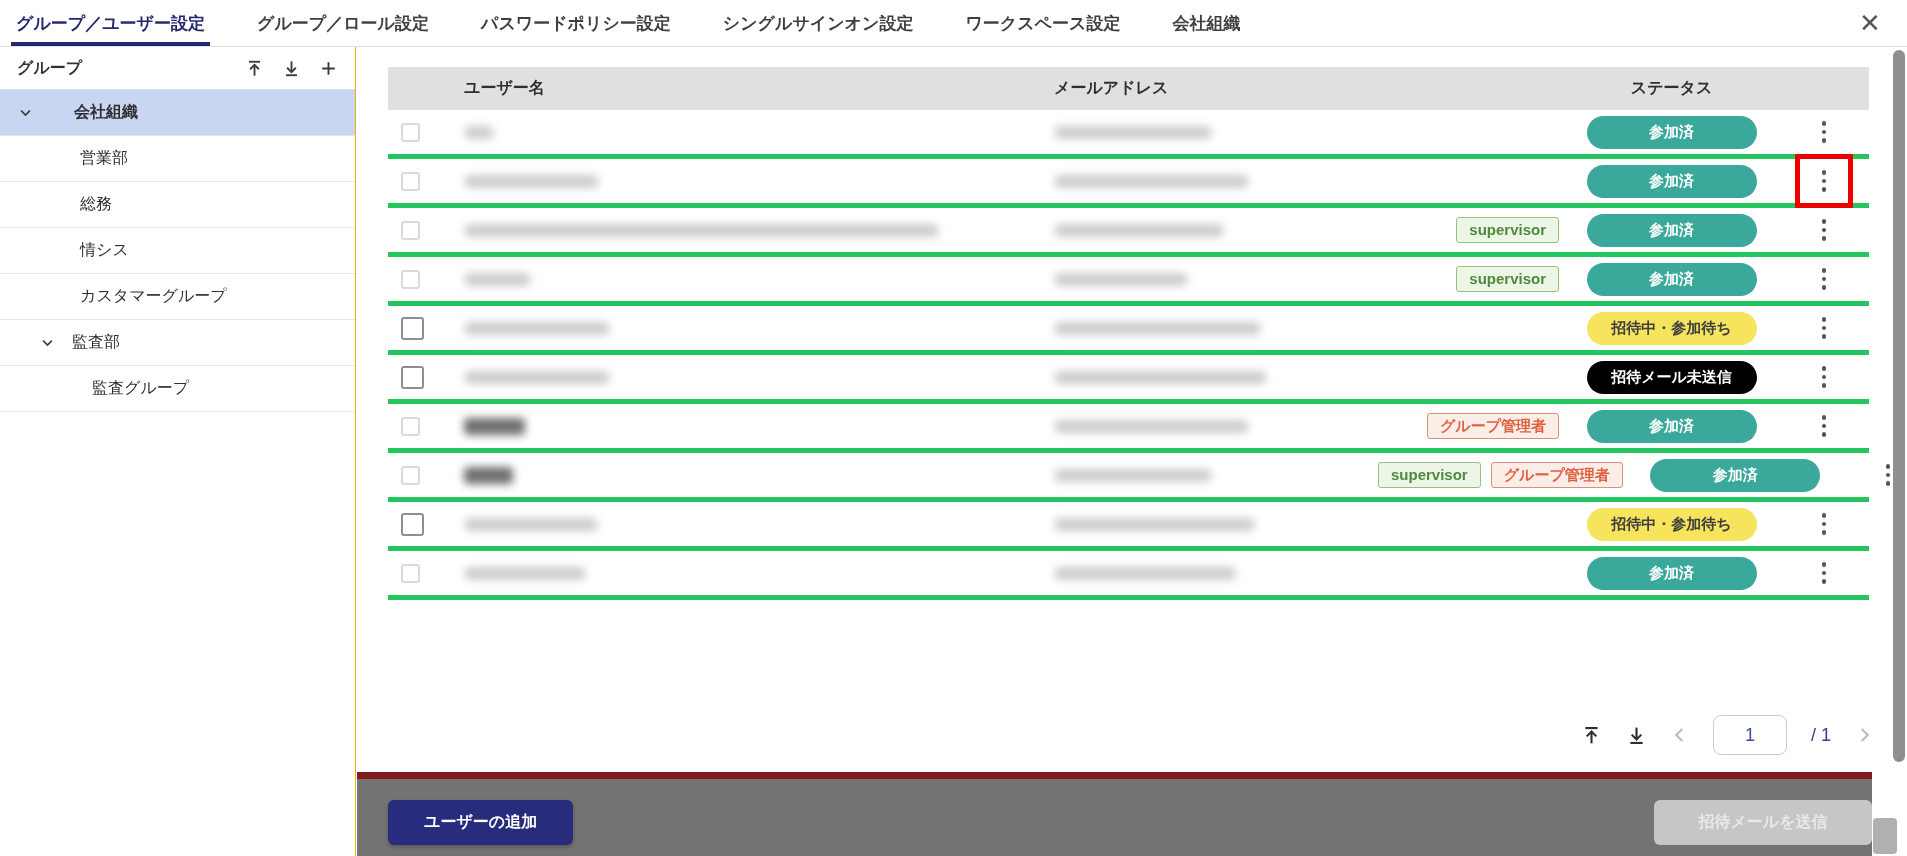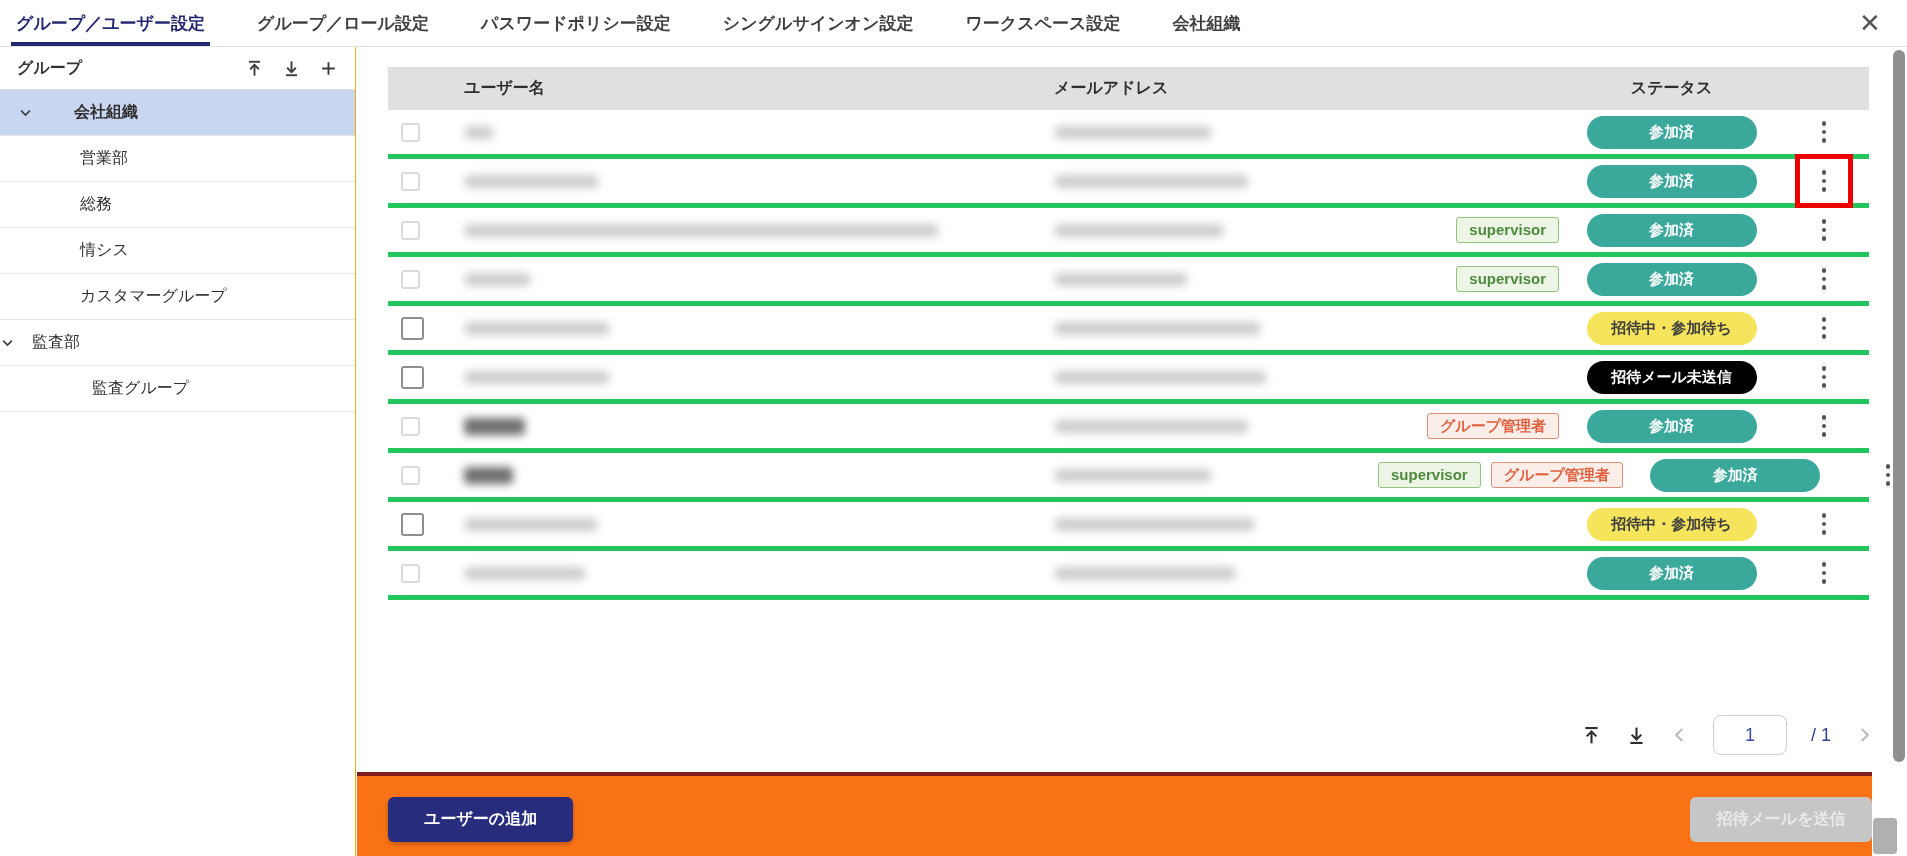--- a/index.html
+++ b/index.html
@@ -25,21 +25,21 @@
   .sidebar-title { font-size:16px; font-weight:700; color:#333; }
   .side-icons { margin-left:auto; display:flex; align-items:center; gap:17px; }
   .icon-btn { width:20px; height:20px; display:flex; align-items:center; justify-content:center;
     color:#3c3c3c; cursor:pointer; }
   .side-item { height:46px; display:flex; align-items:center;
     border-bottom:1px solid #e6e6e6; font-size:16px; color:#2f2f2f; cursor:pointer; }
   .side-item.selected { background:#c8d6f2; font-weight:700; }
   .side-item .chev { width:16px; height:16px; margin-right:16px; color:#3c3c3c; flex:none; }
   .ind0 { padding-left:18px;gap:24px; }
   .ind1 { padding-left:80px; }
-  .ind2 { }
+  .ind2 { padding-left:40px; }
   .ind3 { padding-left:92px;text-align:center; }
 
   
   .main { position:absolute; left:357px; top:47px; right:0; bottom:0; }
   .table-wrap { position:absolute; left:31px; top:20px; width:1481px; }
   .grid-cols { display:grid; grid-template-columns:70px 590px 330px 1fr 215px 90px; align-items:center; }
   .thead { height:43px; background:#e0e0e0; font-size:16px; font-weight:700; color:#2e2e2e; }
   .th-name,.th-email { padding-left:6px; }
   .th-status { text-align:center; }
   .trow { height:49px; border-bottom:5px solid #22c55e; background:#fff; }
@@ -67,25 +67,25 @@
 
   
   .pagination { position:absolute; top:668px; right:34px; display:flex; align-items:center; gap:24px; }
   .pg-icon { width:21px; height:21px; color:#2e2e2e; cursor:pointer; }
   .pg-chev { width:18px; height:18px; color:#bdbdbd; cursor:pointer; }
   .pg-input { width:74px; height:40px; border:1px solid #ccc; border-radius:8px; text-align:center;
     font-size:18px; color:#3b4ca5; font-family:inherit; outline:none; }
   .pg-total { font-size:18px; color:#31408f; }
 
   
-  .footer { position:absolute; left:0; right:35px; bottom:0; height:84px; border-top:4px solid #7f1d1d; background:#f97316; }
+  .footer { position:absolute; left:0; right:35px; bottom:0; height:84px; border-top:7px solid #7f1d1d; background:#737373; }
   .btn-add { position:absolute; left:31px; top:21px; height:45px; padding:0 36px; background:#282c7d;
     color:#fff; font-size:16px; font-weight:700; border:none; border-radius:6px; cursor:pointer;
     box-shadow:0 2px 4px rgba(0,0,0,.25); font-family:inherit; }
-  .btn-send { position:absolute; right:0; top:21px; height:45px; width:182px; background:#c6c6c6;
+  .btn-send { position:absolute; right:0; top:21px; height:45px; width:218px; background:#c6c6c6;
     color:#e9e9e9; font-size:16px; font-weight:700; border:none; border-radius:6px; cursor:default; font-family:inherit; }
 
   
   .sb-thumb { position:absolute; right:2px; top:50px; width:12px; height:712px; background:#8f8f8f; border-radius:7px; }
   .sb-corner { position:absolute; right:10px; bottom:2px; width:24px; height:36px; background:#b0b0b0; border-radius:4px; }
 </style>
 </head>
 <body>
 
 <div class="tabbar">

